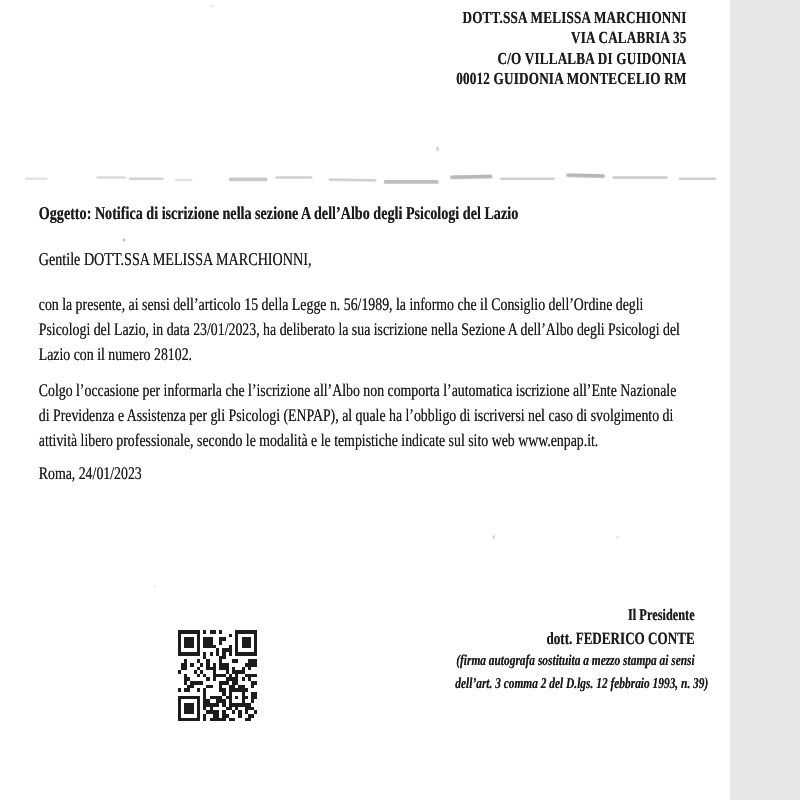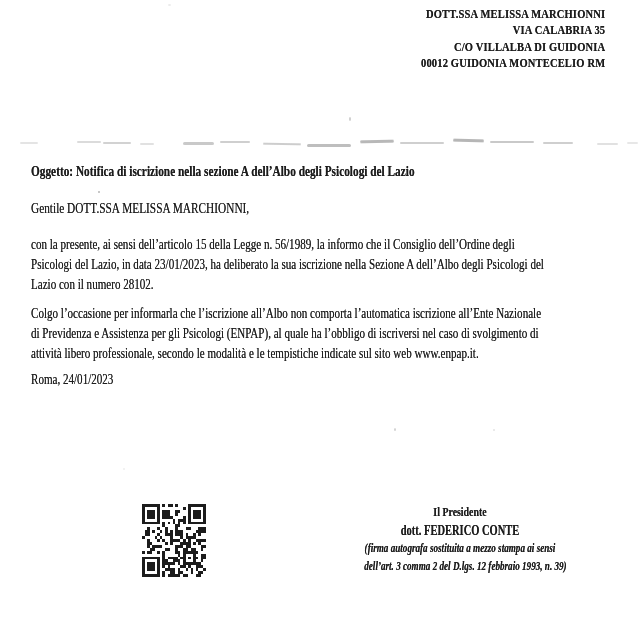--- a/index.html
+++ b/index.html
@@ -1,18 +1,18 @@
 <!DOCTYPE html>
 <html><head>
 <meta charset="utf-8">
 <style>
   html,body{margin:0;padding:0;background:#e8e8e8;}
   .page{
     position:relative;
-    width:640px;height:640px;
+    width:584px;height:640px;
     background:#ffffff;
     overflow:hidden;
     font-family:"Liberation Serif","DejaVu Serif",serif;
     color:#1c1c1c;
   }
   .tx{ text-shadow:0 0 0.4px rgba(25,25,25,0.75); }
   .tx-l{ transform:scaleX(0.78); transform-origin:0 0; }
   .tx-r{ transform:scaleX(0.78); transform-origin:100% 0; }
   .tx-c{ transform:scaleX(0.76); transform-origin:50% 0; }
 
@@ -43,22 +43,22 @@
   .para1{ top:234px; }
   .para2{ top:303px; }
   .dateline{
     position:absolute; left:31px; top:371px;
     font-size:14.2px; white-space:nowrap;
   }
 
   .qr{ position:absolute; left:142px; top:504px; width:64px; height:73px; }
 
   .signature{
-    position:absolute; left:334px; top:502px; width:252px;
-    text-align:center; white-space:nowrap;
+    position:absolute; left:334px; top:482px; width:252px;
+    text-align:right; white-space:nowrap;
   }
   .sig-role{ font-weight:bold; font-size:13px; line-height:19px; }
   .sig-name{ font-weight:bold; font-size:13.8px; line-height:19px; }
   .sig-note{ font-weight:bold; font-style:italic; font-size:12px; line-height:17.5px; }
 
   .speck{ position:absolute; border-radius:50%; background:#8f8f8f; }
 </style>
 </head>
 <body>
 

